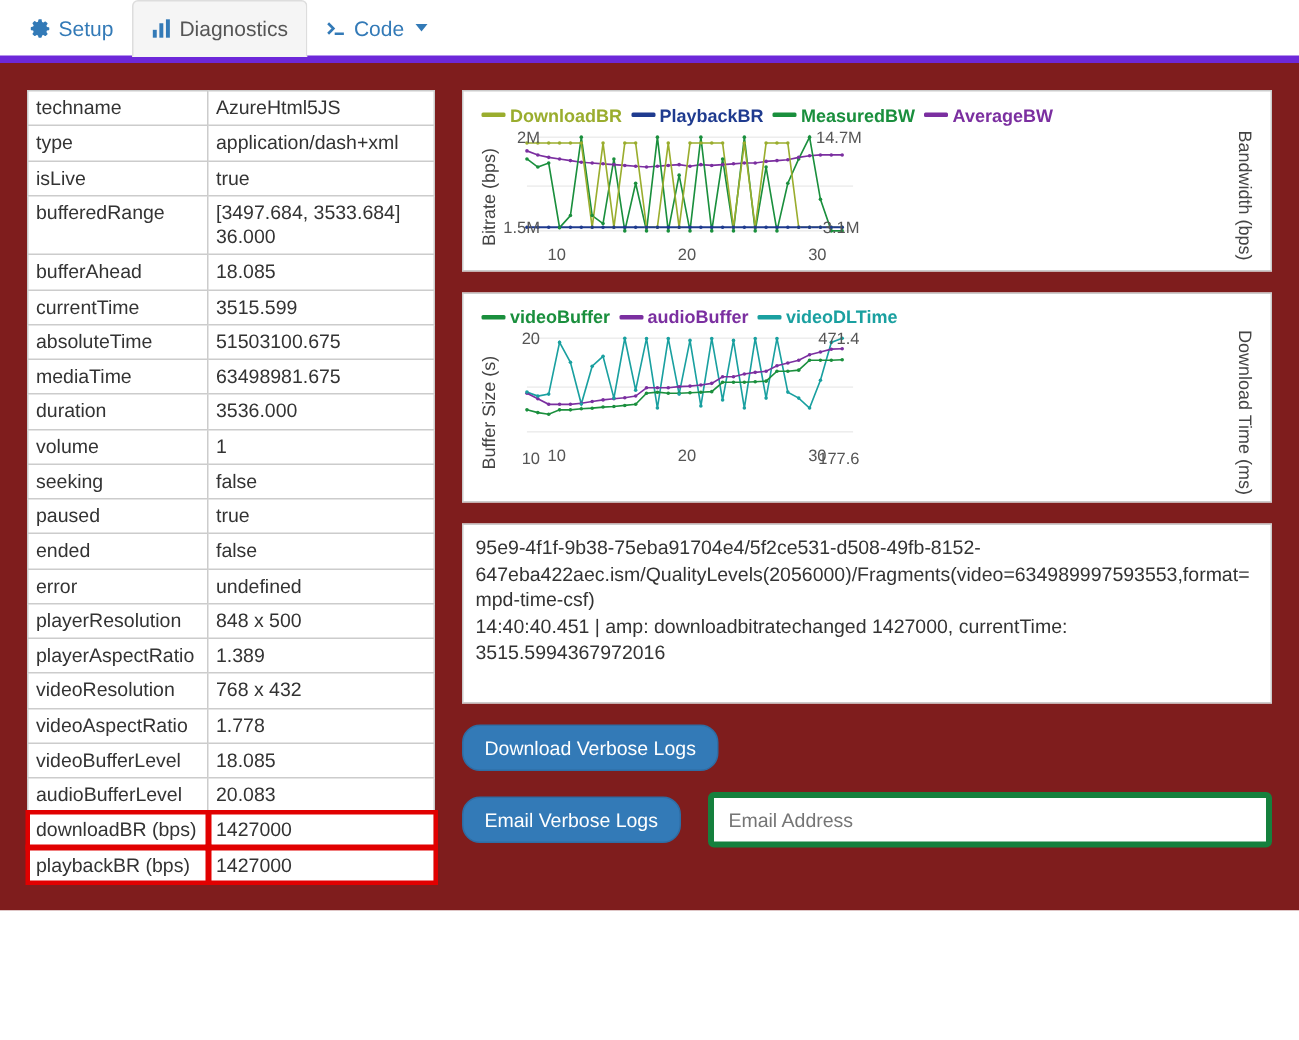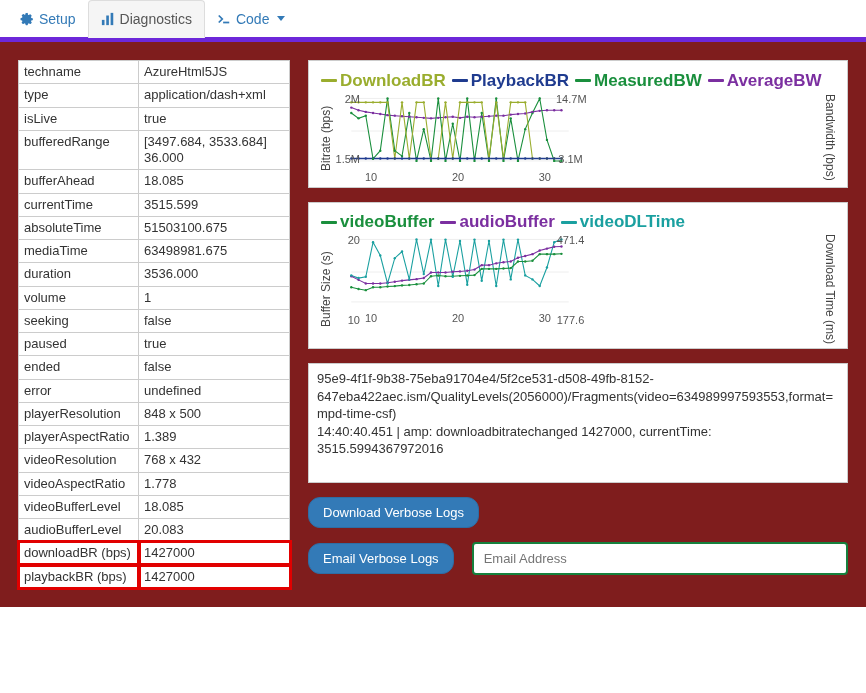--- a/index.html
+++ b/index.html
@@ -10,36 +10,36 @@
 .tab-icon { width: 14px; height: 14px; display: inline-block; }
 .main { display: flex; gap: 18px; padding: 18px; background: #7f1d1d; }
 .left { width: 272px; flex-shrink: 0; }
 .right { flex: 1; min-width: 0; display: flex; flex-direction: column; gap: 14px; }
 table.diag { width: 100%; border-collapse: collapse; background: #fff; font-size: 13px; }
 table.diag td { border: 1px solid #ccc; padding: 3px 5px; vertical-align: top; }
 table.diag td:first-child { width: 120px; word-break: break-word; line-height: 1.25; }
 table.diag td:last-child { word-break: break-word; line-height: 1.25; }
 tr.hl td { outline: 3px solid #e10000; outline-offset: -1px; }
 .chart-box { background: #fff; border: 1px solid #ccc; padding: 6px 8px 4px; }
-.legend { font-size: 17px; font-weight: 600; margin: 0 0 2px 4px; }
+.legend { font-size: 12px; font-weight: 600; margin: 0 0 2px 4px; }
 .leg-i { display: inline-flex; align-items: center; margin-right: 6px; }
 .leg-dash { width: 16px; height: 3px; margin-right: 3px; border-radius: 1px; }
 .chart-body { display: flex; align-items: stretch; }
 .axis-label-v { writing-mode: vertical-rl; transform: rotate(180deg); text-align: center; font-size: 12px; color: #444; padding: 0 2px; }
 .axis-label-v.right { transform: none; }
 .plot { flex: 1; position: relative; }
 .plot svg { display: block; width: 100%; }
 .ticks-y { position: absolute; top: 0; bottom: 18px; display: flex; flex-direction: column; justify-content: space-between; font-size: 11px; color: #555; }
 .ticks-y.left { left: 0; width: 28px; text-align: right; padding-right: 3px; }
-.ticks-y.right { right: 0; width: 32px; text-align: center; padding-left: 3px; }
+.ticks-y.right { right: 12px; width: 32px; text-align: right; padding-left: 3px; }
 .ticks-x { display: flex; justify-content: space-between; font-size: 11px; color: #555; padding: 2px 34px 0 30px; }
 .logbox { width: 100%; height: 120px; font-family: "Segoe UI", Arial, sans-serif; font-size: 13px; padding: 6px 8px; border: 1px solid #ccc; background: #fff; resize: none; overflow-y: scroll; line-height: 1.35; color: #333; }
 .btn { display: inline-block; padding: 7px 14px; background: #337ab7; color: #fff; border: 1px solid #2e6da4; border-radius: 12px; font-size: 13px; cursor: pointer; }
 .btn-row { display: flex; gap: 18px; align-items: center; }
-.email-input { flex: 1; padding: 7px 10px; border: 2px solid #15803d; border-radius: 4px; font-size: 13px; background: #fff; }
+.email-input { flex: 1; padding: 7px 10px; border: 4px solid #15803d; border-radius: 4px; font-size: 13px; background: #fff; }
 .caret { display: inline-block; width: 0; height: 0; border-left: 4px solid transparent; border-right: 4px solid transparent; border-top: 5px solid #337ab7; margin-left: 3px; vertical-align: middle; }
 </style>
 </head>
 <body>
 
 <div class="tabs">
   <div class="tab">
     <svg class="tab-icon" viewBox="0 0 16 16" fill="#337ab7">
         <path d="M8 10a2 2 0 100-4 2 2 0 000 4zm6.3-2.9l-1.4-.3a5 5 0 00-.4-1l.8-1.2a.5.5 0 00-.1-.7l-1.1-1.1a.5.5 0 00-.7-.1l-1.2.8a5 5 0 00-1-.4l-.3-1.4A.5.5 0 008.4 1H6.9a.5.5 0 00-.5.4l-.3 1.4a5 5 0 00-1 .4l-1.2-.8a.5.5 0 00-.7.1L2.1 3.6a.5.5 0 00-.1.7l.8 1.2a5 5 0 00-.4 1l-1.4.3A.5.5 0 00.6 7.3v1.5c0 .2.2.4.4.5l1.4.3c.1.3.2.7.4 1l-.8 1.2a.5.5 0 00.1.7l1.1 1.1c.2.2.5.2.7.1l1.2-.8c.3.2.7.3 1 .4l.3 1.4c0 .2.3.4.5.4h1.5c.2 0 .4-.2.5-.4l.3-1.4c.3-.1.7-.2 1-.4l1.2.8c.2.1.5.1.7-.1l1.1-1.1a.5.5 0 00.1-.7l-.8-1.2c.2-.3.3-.7.4-1l1.4-.3c.2 0 .4-.3.4-.5V7.6a.5.5 0 00-.4-.5z"></path>
       </svg>

